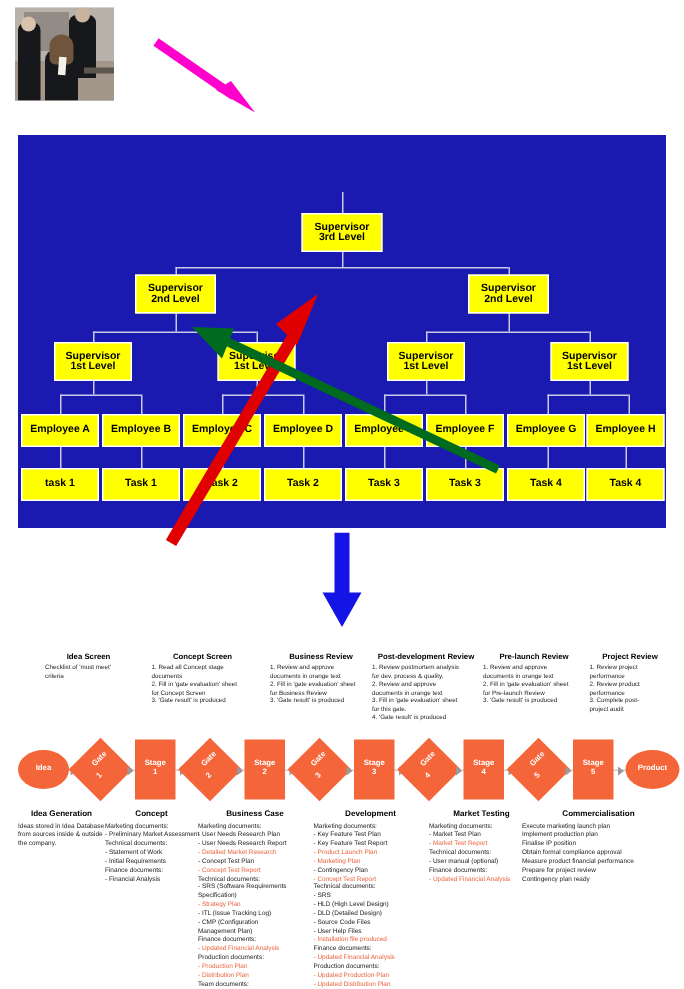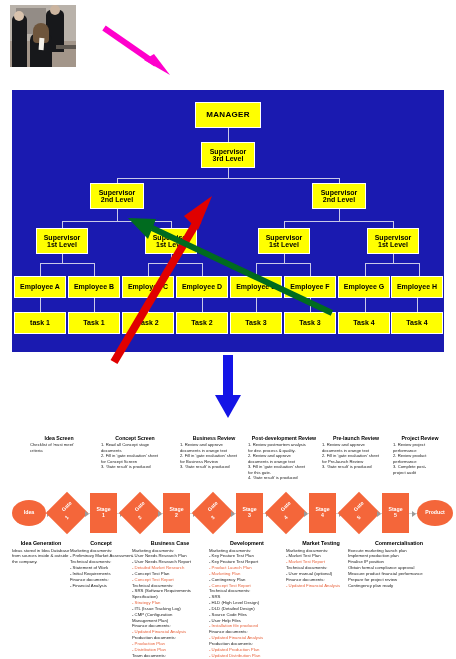--- a/index.html
+++ b/index.html
@@ -144,23 +144,20 @@
 
   <div class="ln lnv" style="left:28px;top:208px;height:14px;"></div>
   <div class="ln lnv" style="left:82px;top:208px;height:14px;"></div>
   <div class="ln lnv" style="left:136px;top:208px;height:14px;"></div>
   <div class="ln lnv" style="left:190px;top:208px;height:14px;"></div>
   <div class="ln lnv" style="left:244px;top:208px;height:14px;"></div>
   <div class="ln lnv" style="left:298px;top:208px;height:14px;"></div>
   <div class="ln lnv" style="left:353px;top:208px;height:14px;"></div>
   <div class="ln lnv" style="left:405px;top:208px;height:14px;"></div>
 
-  <div class="node n-manager">
-    <span>MANAGER</span>
-  </div>
 
   <div class="node n-sup3">
     <span><span>Supervisor</span><br>
     <span>3rd Level</span></span>
   </div>
 
   <div class="node n-sup2a">
     <span><span>Supervisor</span><br>
     <span>2nd Level</span></span>
   </div>

